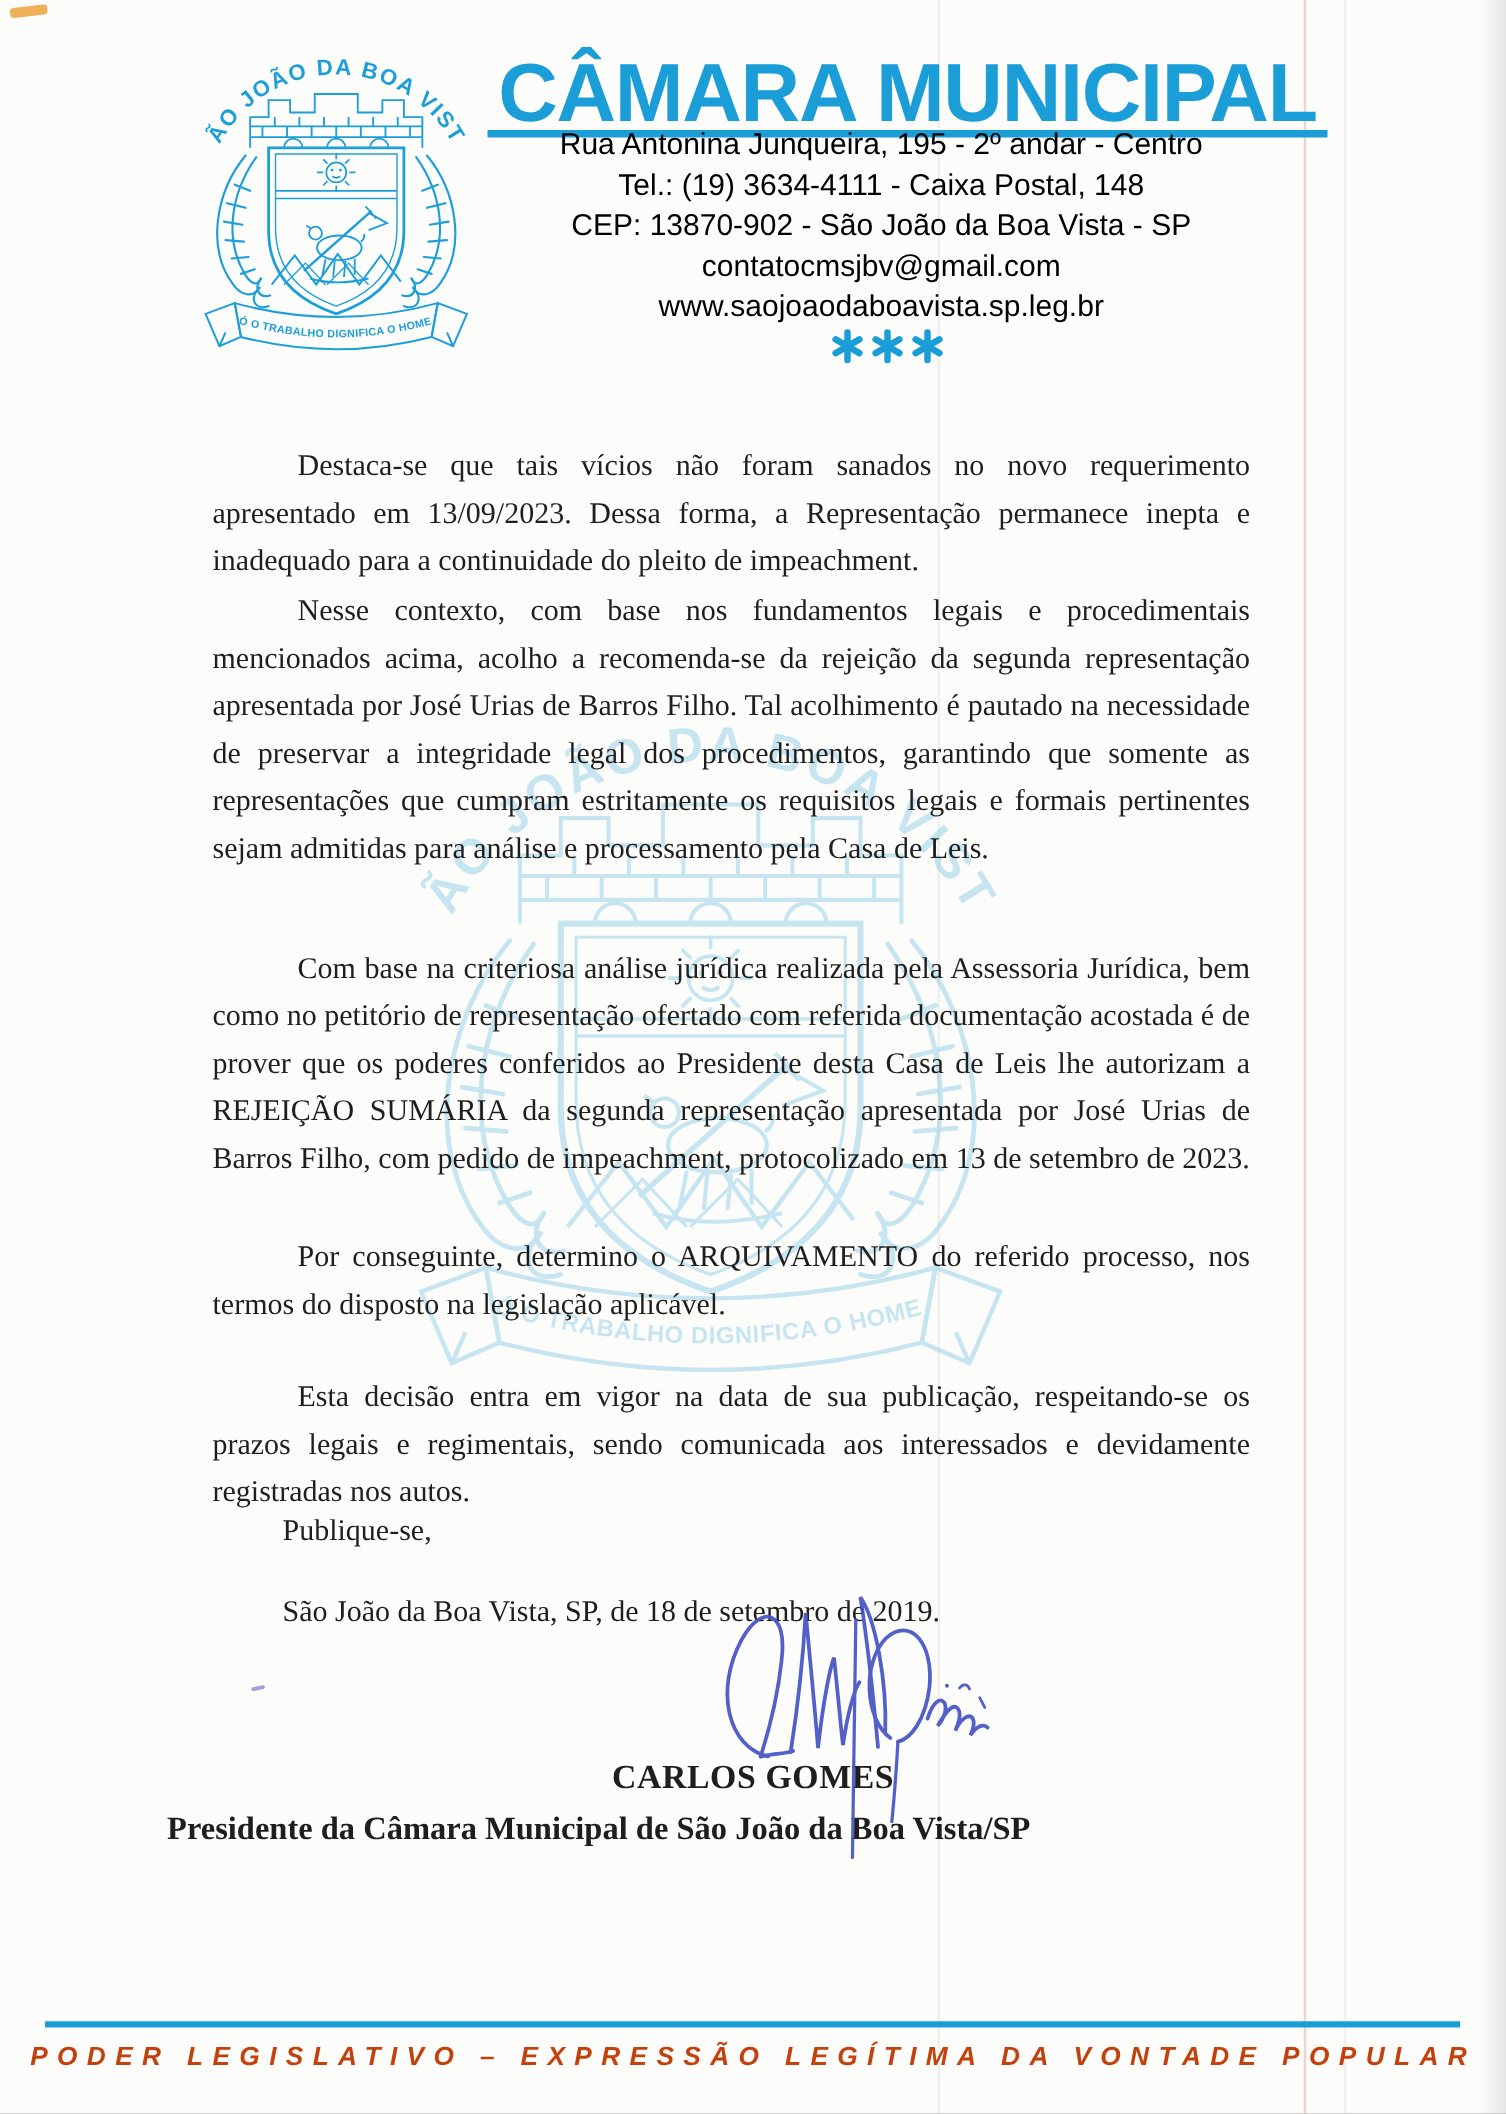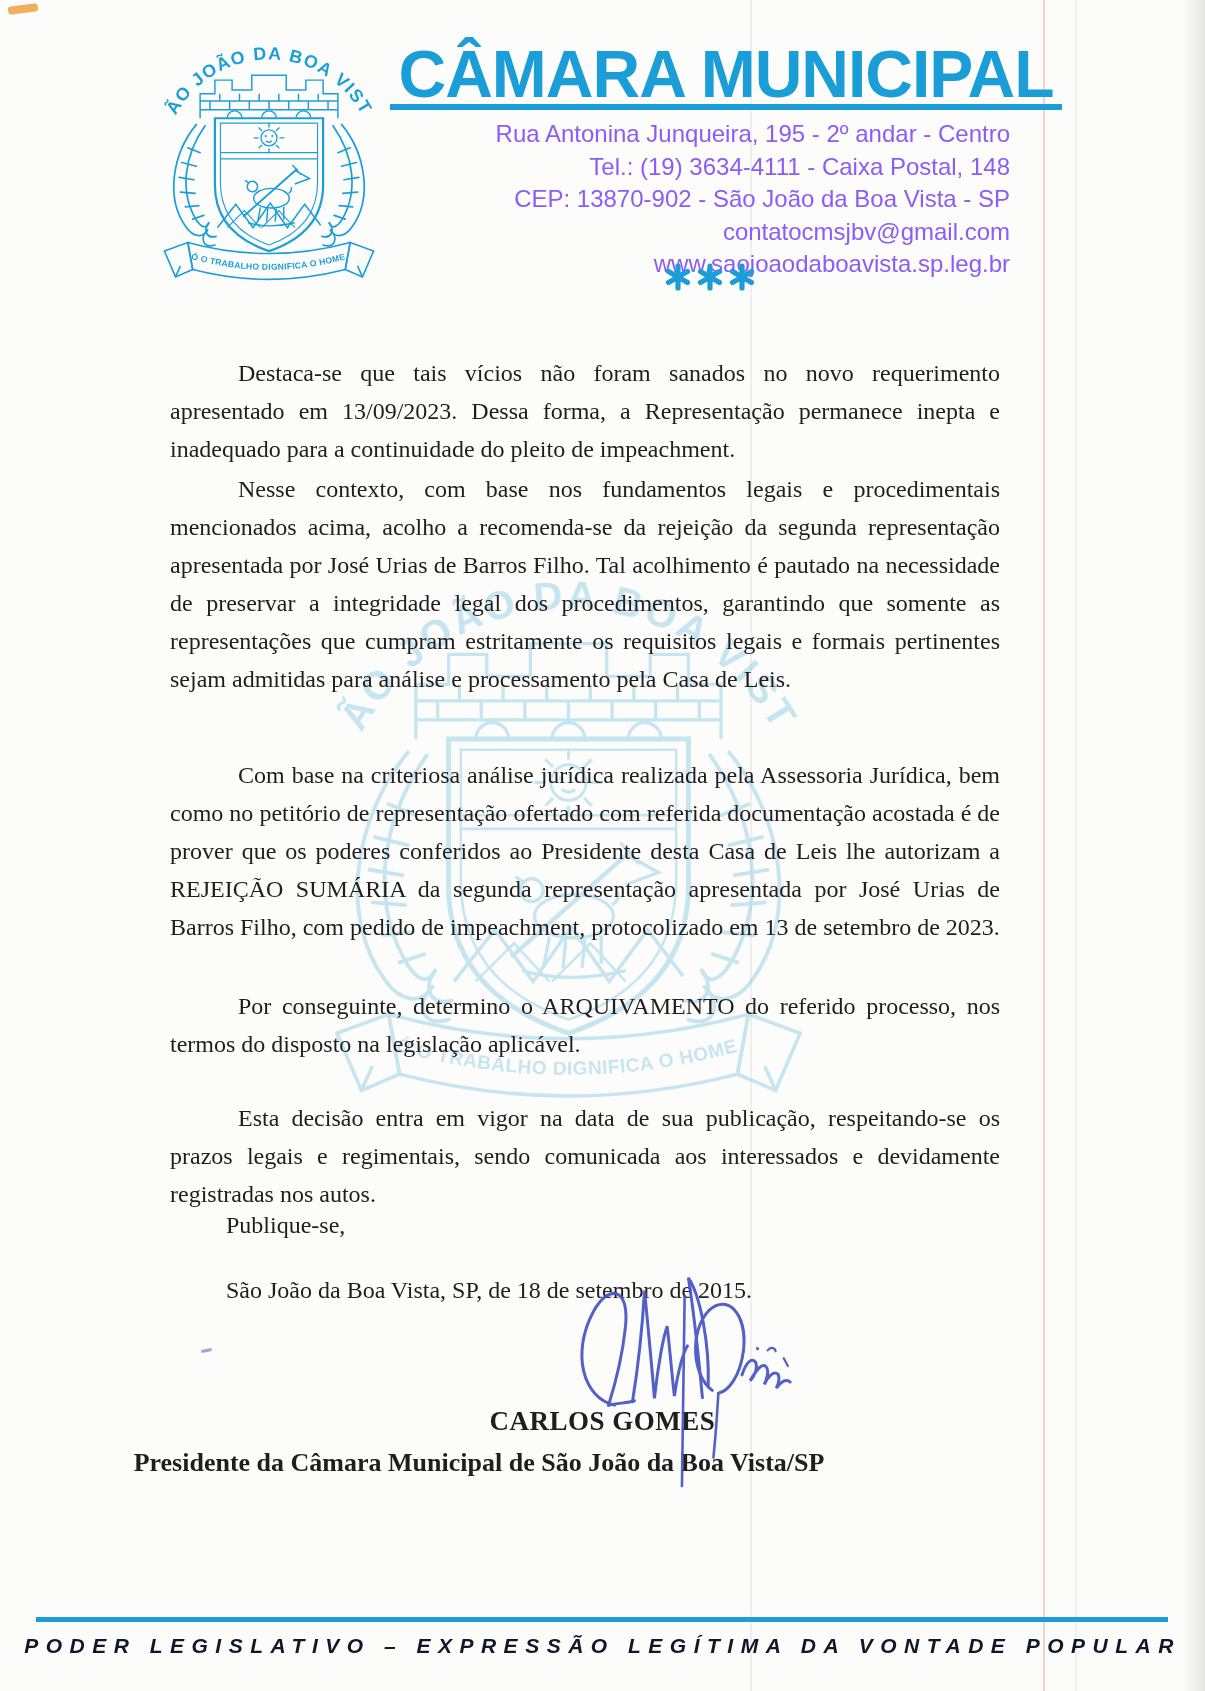--- a/index.html
+++ b/index.html
@@ -22,23 +22,23 @@
   
   .logo{position:absolute;left:146px;top:42px;width:246px;color:#1d9ed9;}
   .watermark{position:absolute;left:296px;top:570px;width:545px;color:#7cc6e4;opacity:.42;}
   .org-title{
     position:absolute;left:388px;top:36px;width:676px;text-align:center;
     font-family:"Liberation Sans", sans-serif;font-weight:bold;
     font-size:66px;letter-spacing:-1px;color:#1b9dd8;white-space:nowrap;
   }
   .title-underline{position:absolute;left:390px;top:104px;width:672px;height:6px;background:#1b9dd8;}
   .address{
-    position:absolute;left:400px;top:118px;width:610px;text-align:right;
+    position:absolute;left:400px;top:100px;width:610px;text-align:center;
     font-family:"Liberation Sans", sans-serif;font-size:24px;line-height:32.5px;
-    color:#8b5cf6;
+    color:#000000;
   }
   .asterisks{position:absolute;left:664px;top:260px;width:92px;height:34px;color:#1b9dd8;}
   
   .para{
     position:absolute;left:158px;width:830px;margin:12px;
     font-size:24px;line-height:38px;text-align:justify;text-indent:68px;
     color:#1f1e1c;
   }
   .p0{top:342px;} .p1{top:458px;} .p2{top:744px;} .p3{top:975px;} .p4{top:1087px;}
   .line-pub{position:absolute;left:158px;top:1206px;width:830px;margin:0;
@@ -50,21 +50,21 @@
     font-weight:bold;font-size:27px;letter-spacing:.5px;}
   .sig-role{position:absolute;left:0;top:1448px;width:958px;text-align:center;
     font-weight:bold;font-size:26px;}
   .signature-svg{position:absolute;left:552px;top:1256px;width:252px;height:235px;
     transform:rotate(-1deg);}
   
   .footer-rule{position:absolute;left:36px;top:1617px;width:1132px;height:5px;background:#1b9dd8;}
   .footer-slogan{
     position:absolute;left:0;top:1634px;width:1205px;text-align:center;
     font-family:"Liberation Sans", sans-serif;font-style:italic;font-weight:bold;
-    font-size:21px;letter-spacing:7.5px;color:#0f172a;white-space:nowrap;
+    font-size:21px;letter-spacing:7.5px;color:#c2410c;white-space:nowrap;
   }
 </style>
 </head>
 <body>
 
 <div class="page">
 
   <svg width="0" height="0" style="position:absolute" aria-hidden="true">
     <defs>
       <path id="arcTopPath" d="M24,60 A86,86 0 0 1 176,60" fill="none"></path>
@@ -169,21 +169,21 @@
         </g>
     </g>
   </svg>
 
   <p class="para p0">Destaca-se que tais vícios não foram sanados no novo requerimento apresentado em 13/09/2023. Dessa forma, a Representação permanece inepta e inadequado para a continuidade do pleito de impeachment.</p>
   <p class="para p1">Nesse contexto, com base nos fundamentos legais e procedimentais mencionados acima, acolho a recomenda-se da rejeição da segunda representação apresentada por José Urias de Barros Filho. Tal acolhimento é pautado na necessidade de preservar a integridade legal dos procedimentos, garantindo que somente as representações que cumpram estritamente os requisitos legais e formais pertinentes sejam admitidas para análise e processamento pela Casa de Leis.</p>
   <p class="para p2">Com base na criteriosa análise jurídica realizada pela Assessoria Jurídica, bem como no petitório de representação ofertado com referida documentação acostada é de prover que os poderes conferidos ao Presidente desta Casa de Leis lhe autorizam a REJEIÇÃO SUMÁRIA da segunda representação apresentada por José Urias de Barros Filho, com pedido de impeachment, protocolizado em 13 de setembro de 2023.</p>
   <p class="para p3">Por conseguinte, determino o ARQUIVAMENTO do referido processo, nos termos do disposto na legislação aplicável.</p>
   <p class="para p4">Esta decisão entra em vigor na data de sua publicação, respeitando-se os prazos legais e regimentais, sendo comunicada aos interessados e devidamente registradas nos autos.</p>
   <p class="line-pub">Publique-se,</p>
-  <p class="line-date">São João da Boa Vista, SP, de 18 de setembro de 2015.</p>
+  <p class="line-date">São João da Boa Vista, SP, de 18 de setembro de 2019.</p>
 
   <div class="sig-name">CARLOS GOMES</div>
   <div class="sig-role">Presidente da Câmara Municipal de São João da Boa Vista/SP</div>
   <svg class="signature-svg" viewBox="0 0 252 235">
     <g fill="none" stroke="#4453c4" stroke-width="3" stroke-linecap="round" opacity="0.92">
       <path d="M62,148 C30,140 20,95 42,55 C58,26 80,30 74,72 C70,104 62,130 56,148"></path>
       <path d="M56,148 C66,146 76,146 82,144"></path>
       <path d="M80,145 C88,100 92,60 94,34 C96,60 100,110 102,142 C106,110 112,80 116,70 C118,90 120,120 122,140 C126,115 132,95 136,90"></path>
       <path d="M150,142 C146,90 142,50 138,22 C150,40 158,90 156,130"></path>
       <path d="M160,135 C140,120 138,75 158,55 C178,38 196,60 192,95 C188,122 176,136 166,138"></path>

